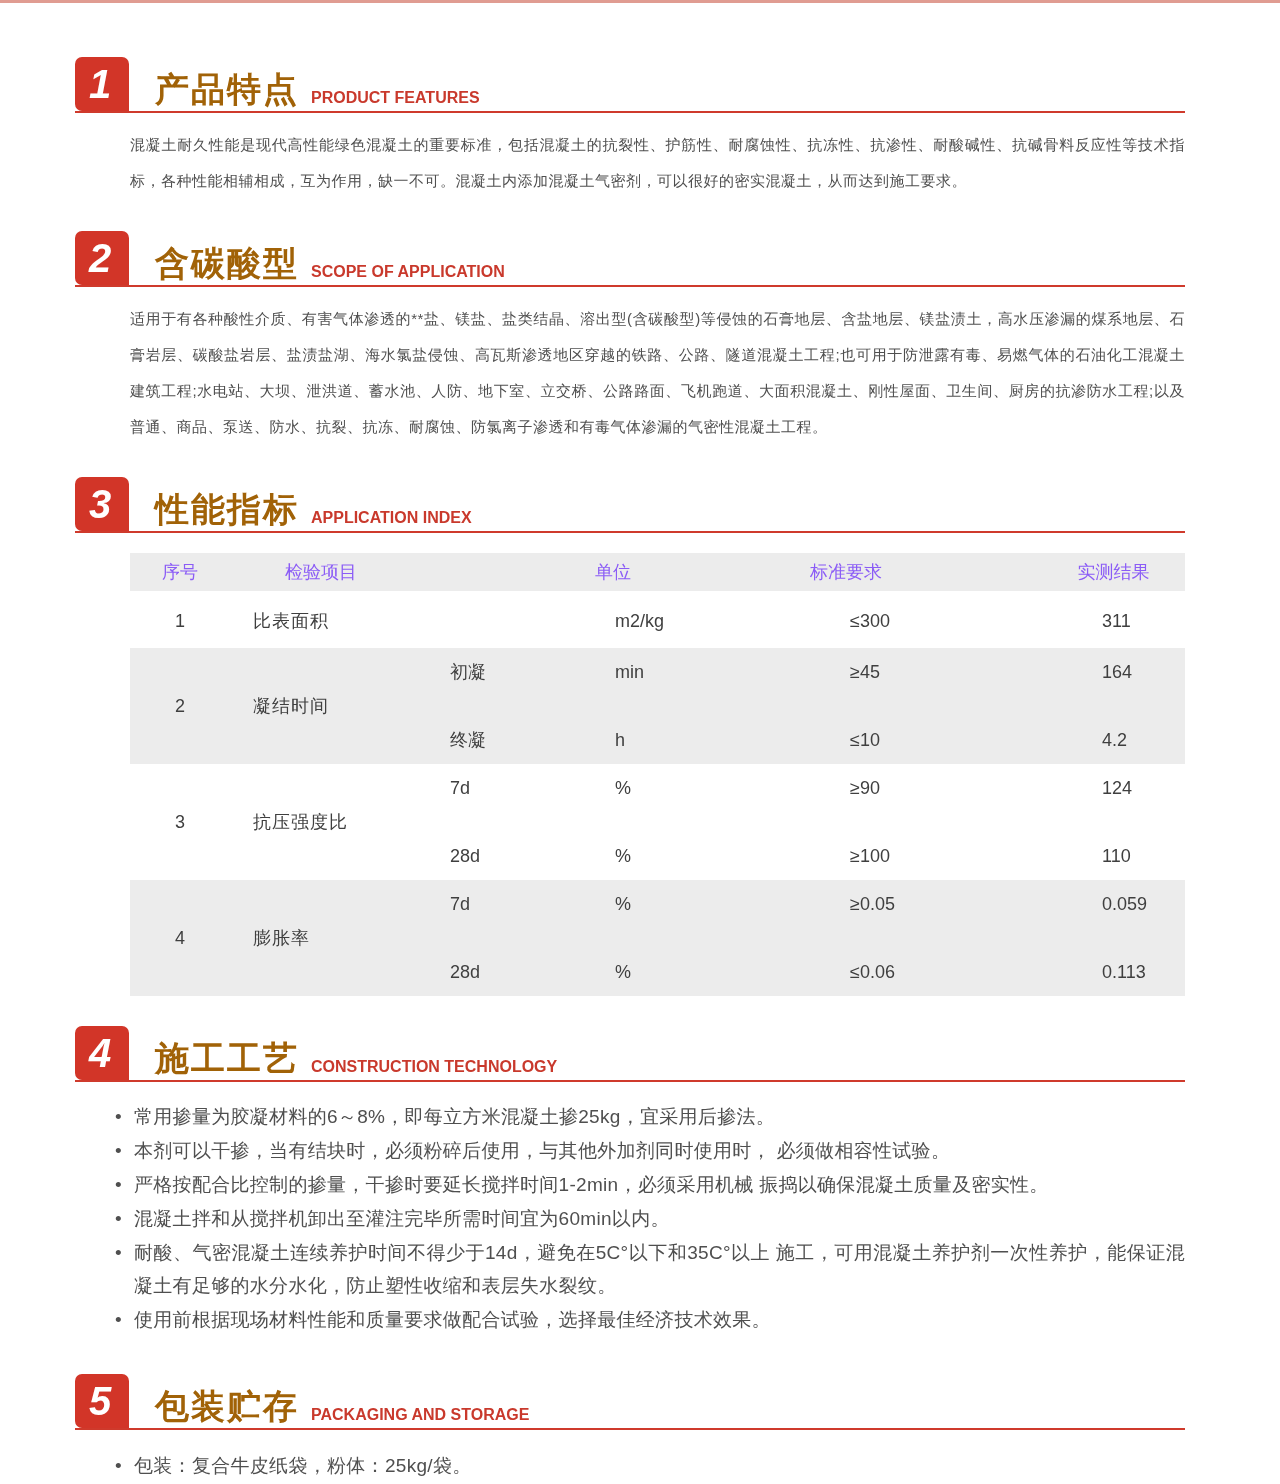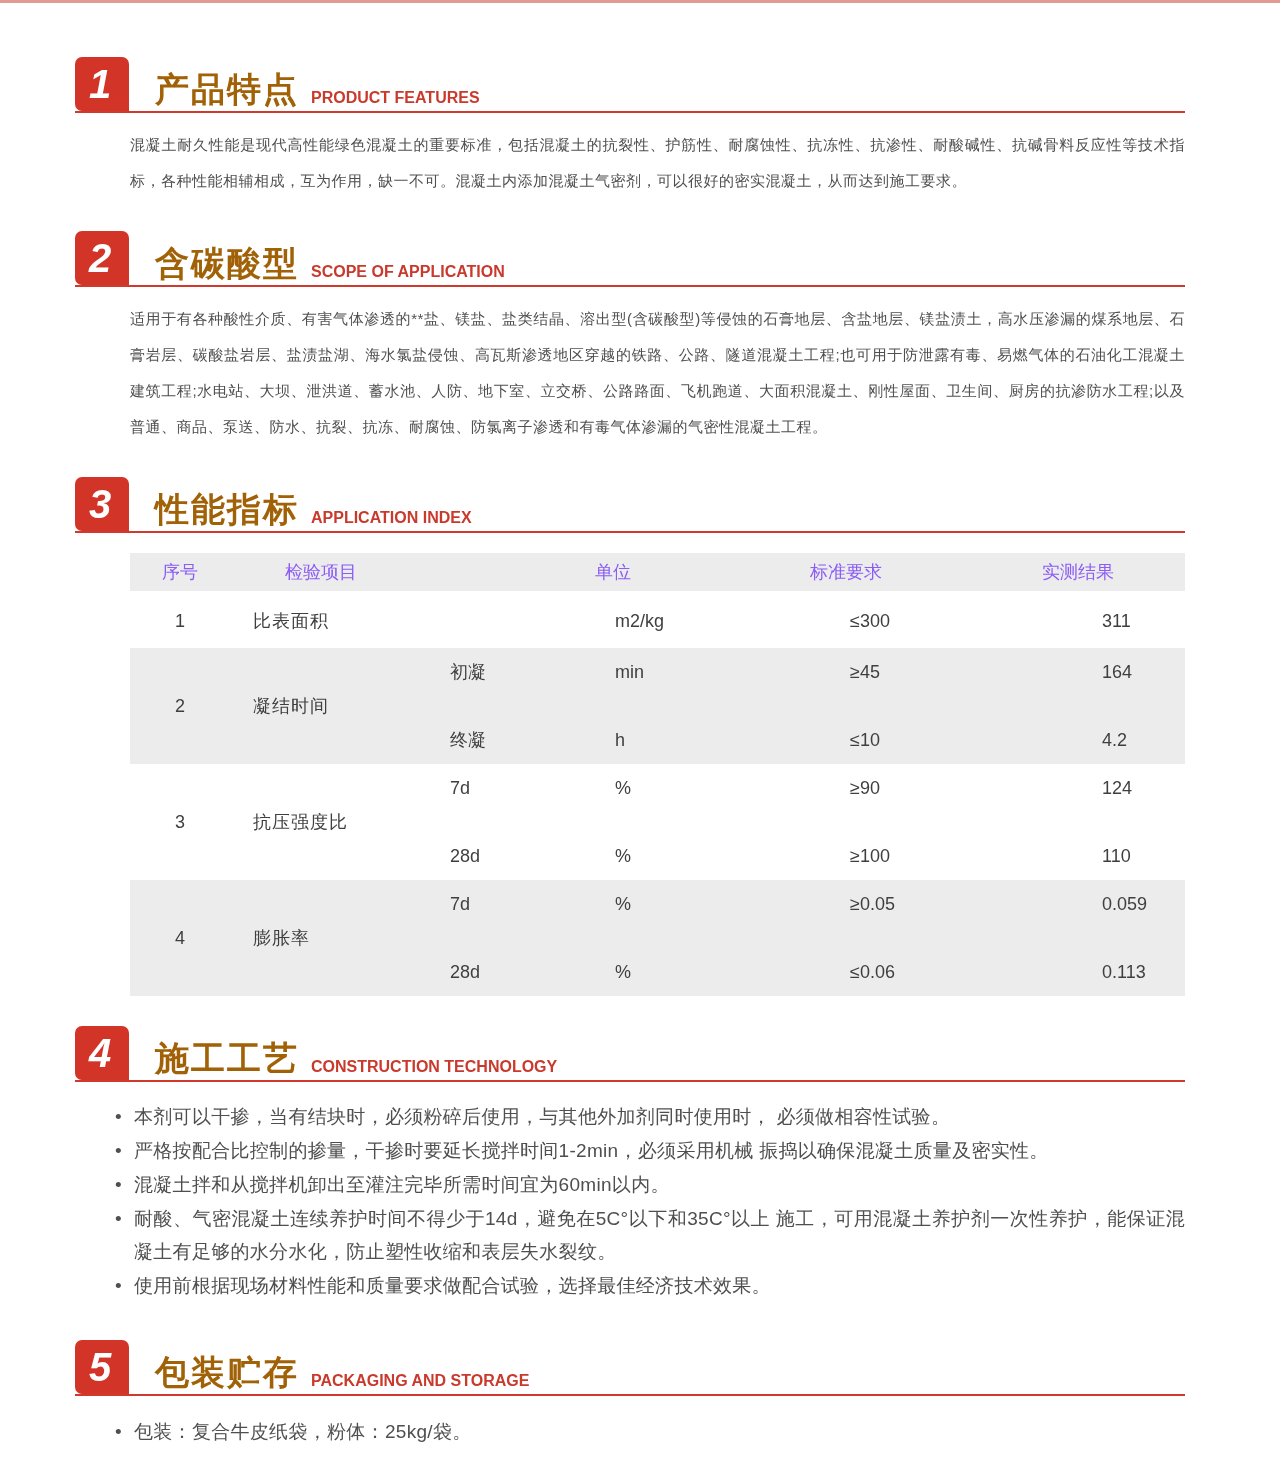--- a/index.html
+++ b/index.html
@@ -81,21 +81,21 @@
     height:38px;
     align-items:center;
     border-bottom:3px solid #ffffff;
     color:#8b5cf6;
   }
   .t-head .h-no{width:100px;text-align:center;}
   .t-head .h-item{width:220px;box-sizing:border-box;padding-left:55px;}
   .t-head .h-sub{width:145px;}
   .t-head .h-unit{width:215px;}
   .t-head .h-std{width:232px;}
-  .t-head .h-res{flex:1;}
+  .t-head .h-res{flex:1;text-align:center;}
 
   .t-row{display:flex;}
   .t-row.shade{background:#ececec;}
   .t-row .no{
     width:100px;display:flex;align-items:center;justify-content:center;flex:0 0 auto;
   }
   .t-row .item{
     width:220px;box-sizing:border-box;padding-left:23px;
     display:flex;align-items:center;flex:0 0 auto;
     letter-spacing:1px;
@@ -229,20 +229,21 @@
       </div>
     </div>
   </div>
 
   <div class="sec-header mt-s4">
     <div class="sec-num">4</div>
     <div class="sec-zh">施工工艺</div>
     <div class="sec-en">CONSTRUCTION TECHNOLOGY</div>
   </div>
   <ul class="bullets">
+    <li>常用掺量为胶凝材料的6～8%，即每立方米混凝土掺25kg，宜采用后掺法。</li>
     <li>本剂可以干掺，当有结块时，必须粉碎后使用，与其他外加剂同时使用时， 必须做相容性试验。</li>
     <li>严格按配合比控制的掺量，干掺时要延长搅拌时间1-2min，必须采用机械 振捣以确保混凝土质量及密实性。</li>
     <li>混凝土拌和从搅拌机卸出至灌注完毕所需时间宜为60min以内。</li>
     <li>耐酸、气密混凝土连续养护时间不得少于14d，避免在5C°以下和35C°以上 施工，可用混凝土养护剂一次性养护，能保证混凝土有足够的水分水化，防止塑性收缩和表层失水裂纹。</li>
     <li>使用前根据现场材料性能和质量要求做配合试验，选择最佳经济技术效果。</li>
   </ul>
 
   <div class="sec-header mt-s5">
     <div class="sec-num">5</div>
     <div class="sec-zh">包装贮存</div>

